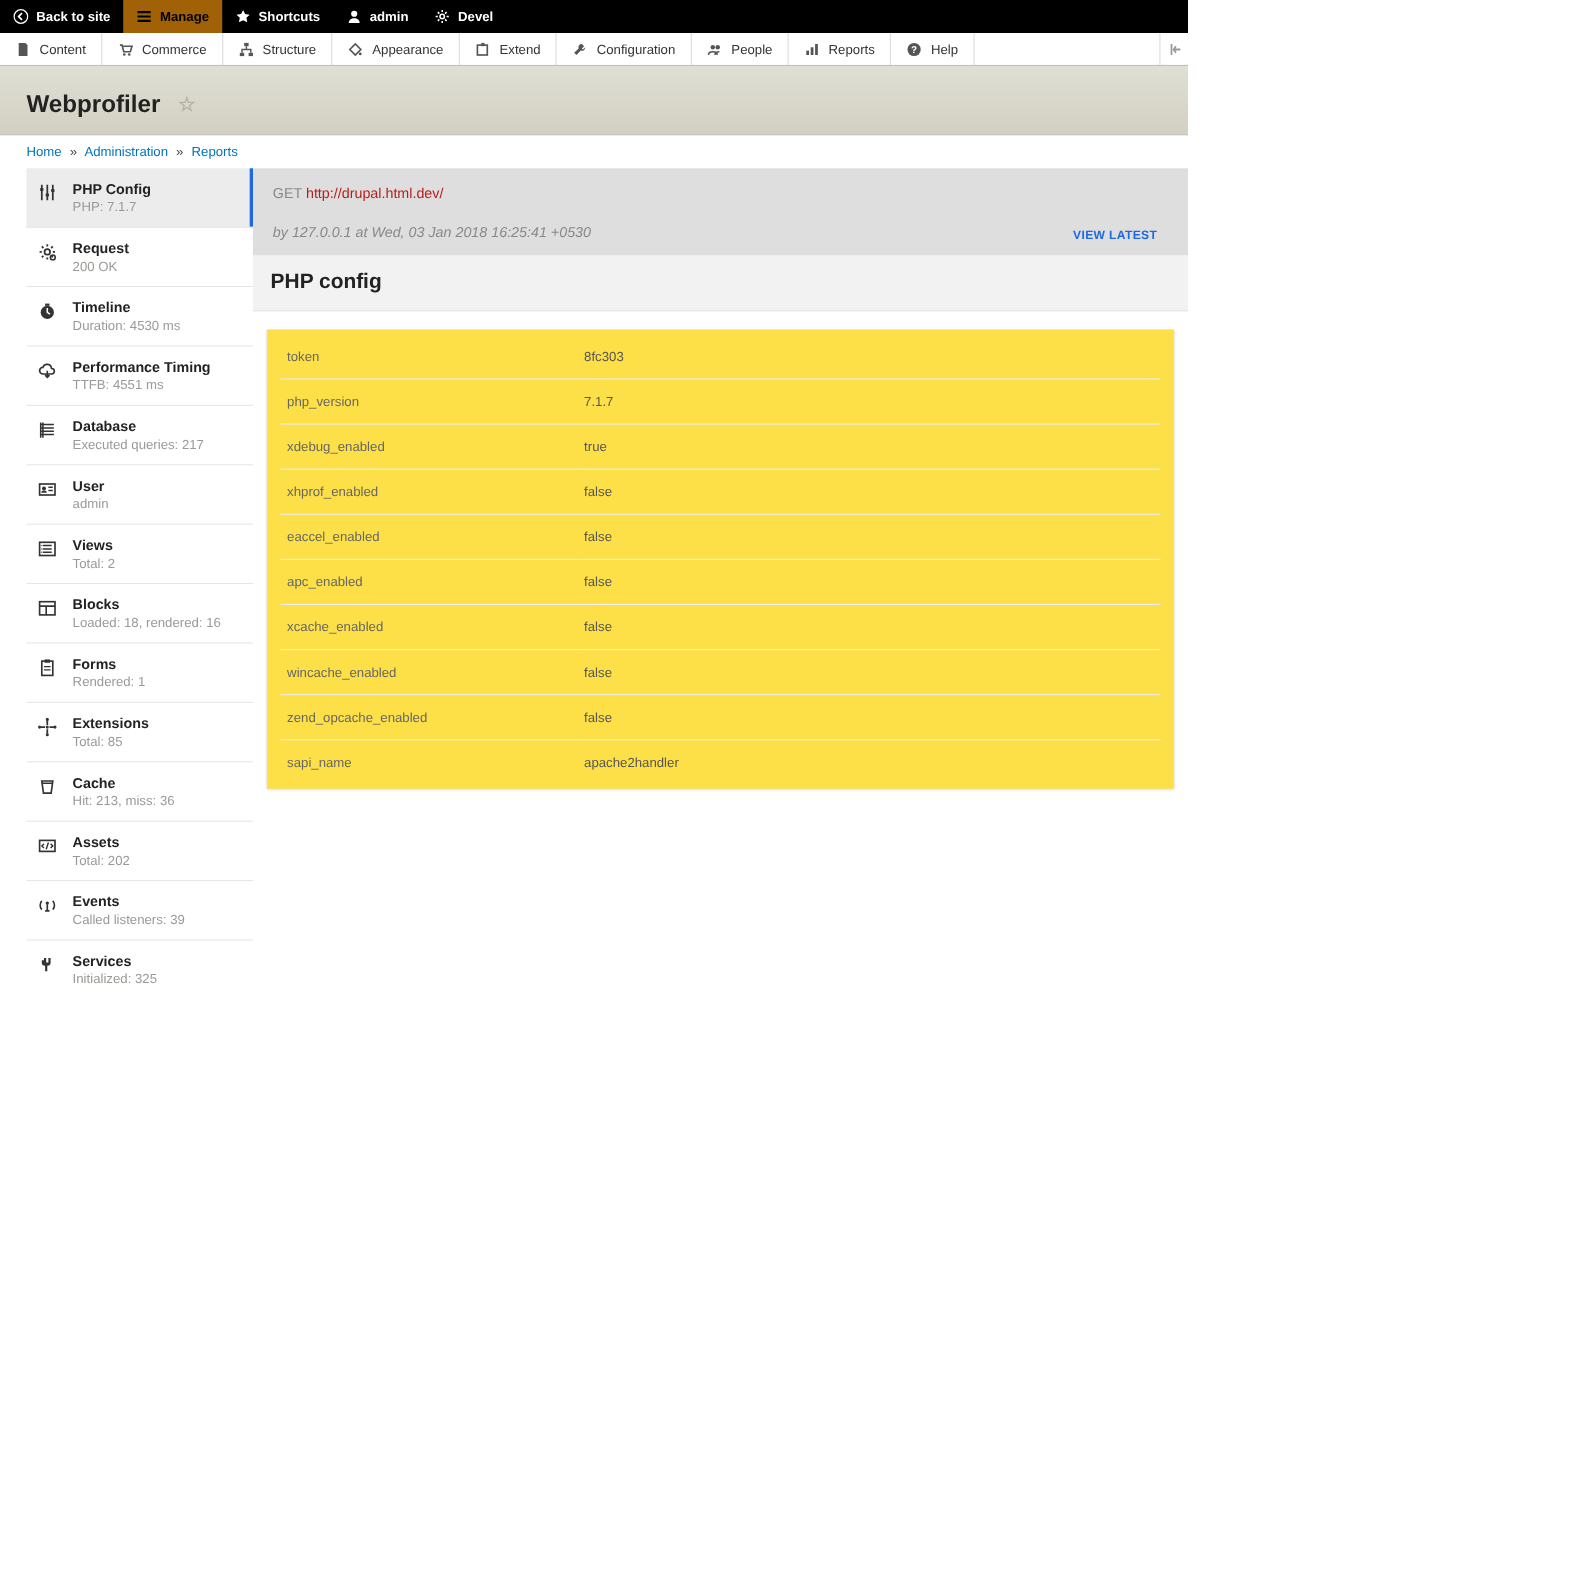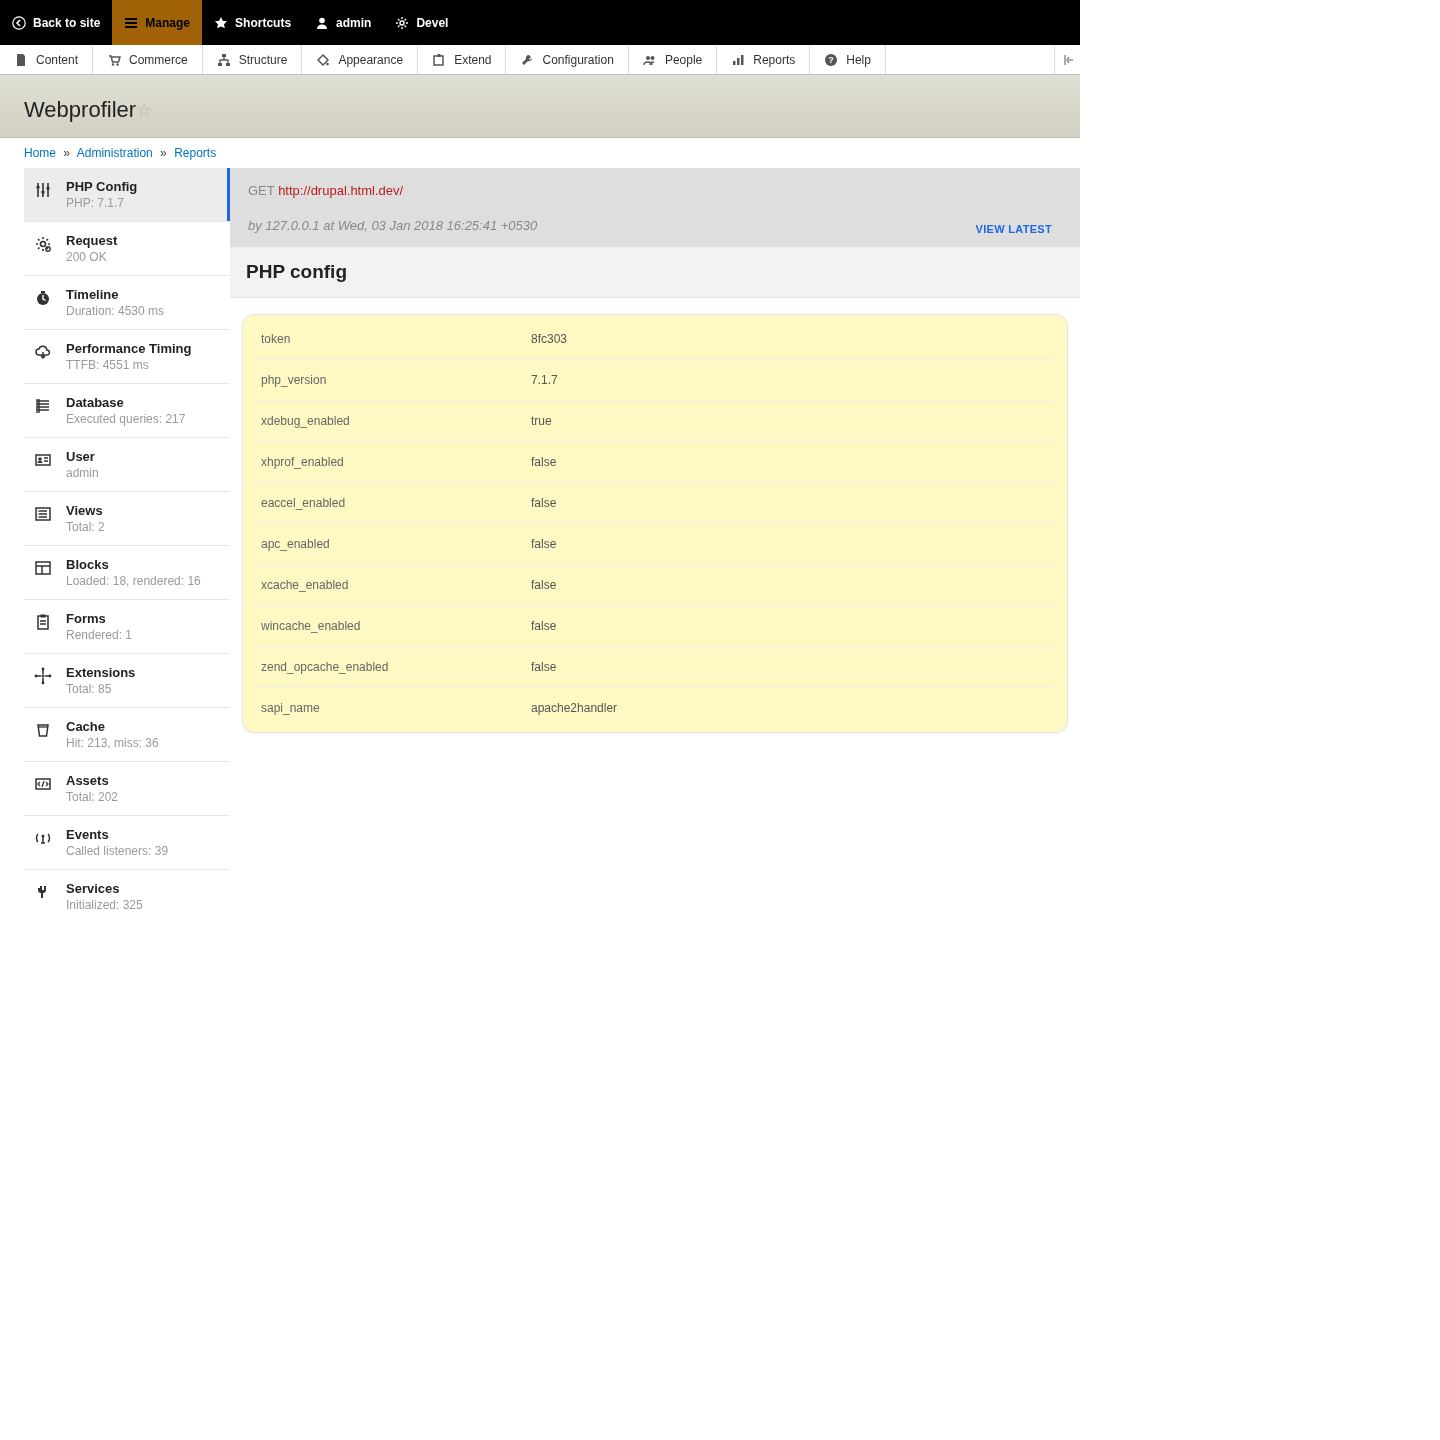--- a/index.html
+++ b/index.html
@@ -1,34 +1,34 @@
 <!DOCTYPE html>
 <html><head>
 <meta charset="utf-8">
 <style>
 *{box-sizing:border-box;margin:0;padding:0}
 body{font-family:"Lucida Grande","Helvetica Neue",Arial,sans-serif;font-size:13px;color:#333;background:#fff;width:1080px}
 a{text-decoration:none}
 
 
-.toolbar{background:#000;height:45px;display:flex;align-items:stretch;color:#fff}
+.toolbar{background:#000;height:30px;display:flex;align-items:stretch;color:#fff}
 .toolbar .titem{display:flex;align-items:center;padding:0 12px;font-size:12px;font-weight:bold;cursor:pointer;gap:7px}
 .toolbar .titem.active{background:#a16207;color:#000}
 .toolbar .ticon{width:14px;height:14px;display:inline-flex;align-items:center;justify-content:center}
 
 
 .admin-menu{background:#fff;height:30px;display:flex;align-items:stretch;border-bottom:1px solid #bfbfbf;box-shadow:0 1px 2px rgba(0,0,0,.08)}
 .admin-menu .aitem{display:flex;align-items:center;padding:0 14px;font-size:12px;color:#333;gap:8px;cursor:pointer;border-right:1px solid #ddd}
 .admin-menu .aitem:first-child{border-left:none}
 .admin-menu .spacer{flex:1}
 .admin-menu .collapse{width:26px;display:flex;align-items:center;justify-content:center;border-left:1px solid #ddd;cursor:pointer;color:#aaa}
 
 
 .title-band{background:#d4d3c4;background:linear-gradient(#e0dfd4,#d2d0c2);padding:22px 24px 14px;border-bottom:1px solid #bdbcae}
-.title-band h1{font-size:22px;font-weight:normal;color:#222;display:flex;align-items:center;gap:0}
+.title-band h1{font-size:22px;font-weight:bold;color:#222;display:flex;align-items:center;gap:16px}
 .star{color:#b5b3a5;font-size:18px}
 
 
 .crumbs{padding:8px 24px;font-size:12px}
 .crumbs a{color:#0074bd}
 .crumbs .sep{color:#444;margin:0 4px}
 .crumbs .cur{color:#0074bd}
 
 
 .layout{display:flex;align-items:flex-start;padding:0 0 40px 0}
@@ -50,21 +50,21 @@
 .req-line1 a{color:#b91c1c}
 .req-line2{font-style:italic;color:#888;margin-top:20px}
 .req-line2 .at{font-style:italic}
 .view-latest{position:absolute;right:28px;bottom:12px;color:#1d69e4;font-size:11px;font-weight:700;letter-spacing:.3px;cursor:pointer}
 
 
 .section-head{background:#f2f2f2;padding:14px 16px;font-size:19px;font-weight:bold;color:#222;border-bottom:1px solid #e4e4e4}
 
 
 .card-wrap{padding:16px 12px 12px 12px}
-.card{background:#fef9c3;border:1px solid #e6e6e6;box-shadow:0 1px 3px rgba(0,0,0,.06);border-radius:12px;padding:4px 12px}
+.card{background:#fde047;border:1px solid #e6e6e6;box-shadow:0 1px 3px rgba(0,0,0,.06);border-radius:2px;padding:4px 12px}
 table.kv{width:100%;border-collapse:collapse;font-size:12px}
 table.kv tr{border-bottom:1px solid #eee}
 table.kv tr:last-child{border-bottom:none}
 table.kv td{padding:13px 6px;color:#555}
 table.kv td.k{width:270px;color:#666}
 table.kv td.v{color:#555}
 
 svg{display:block}
 </style>
 </head>

